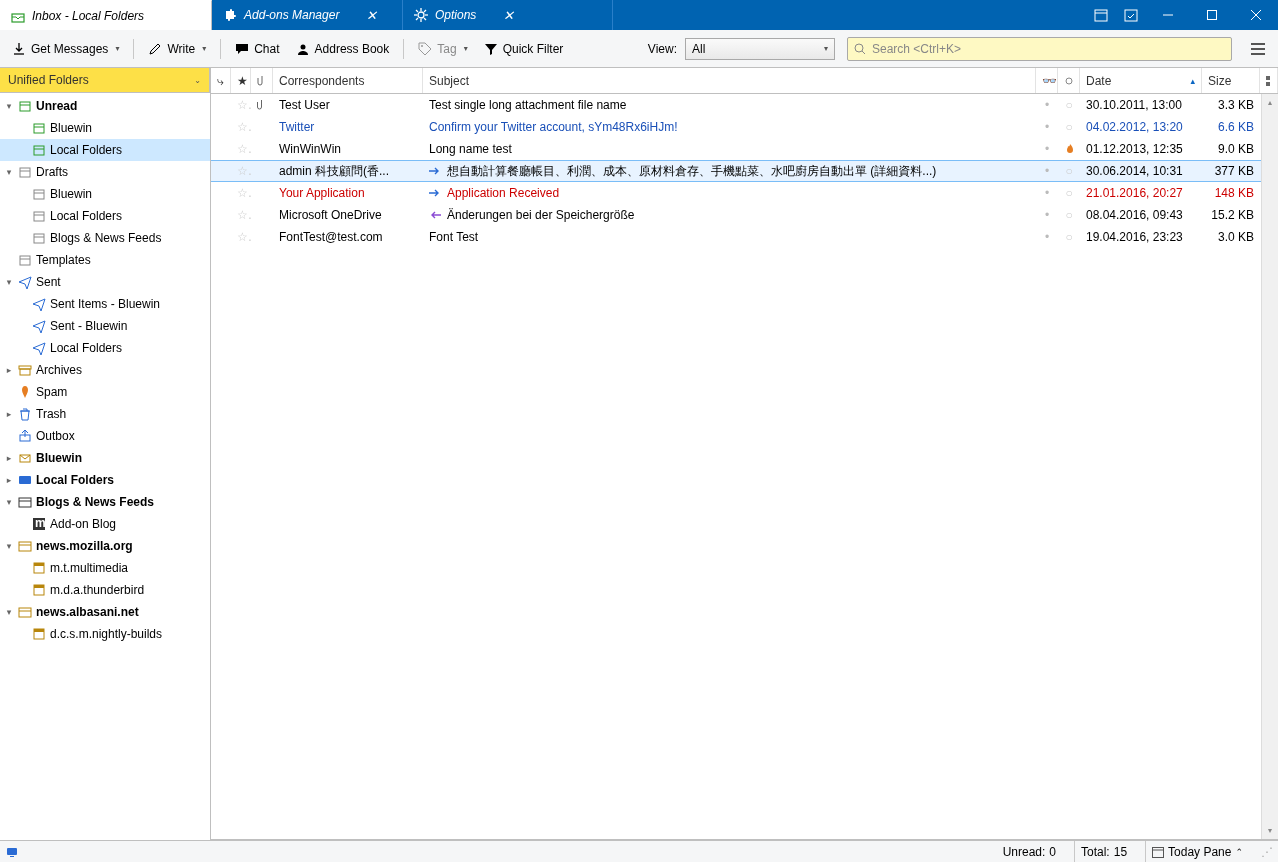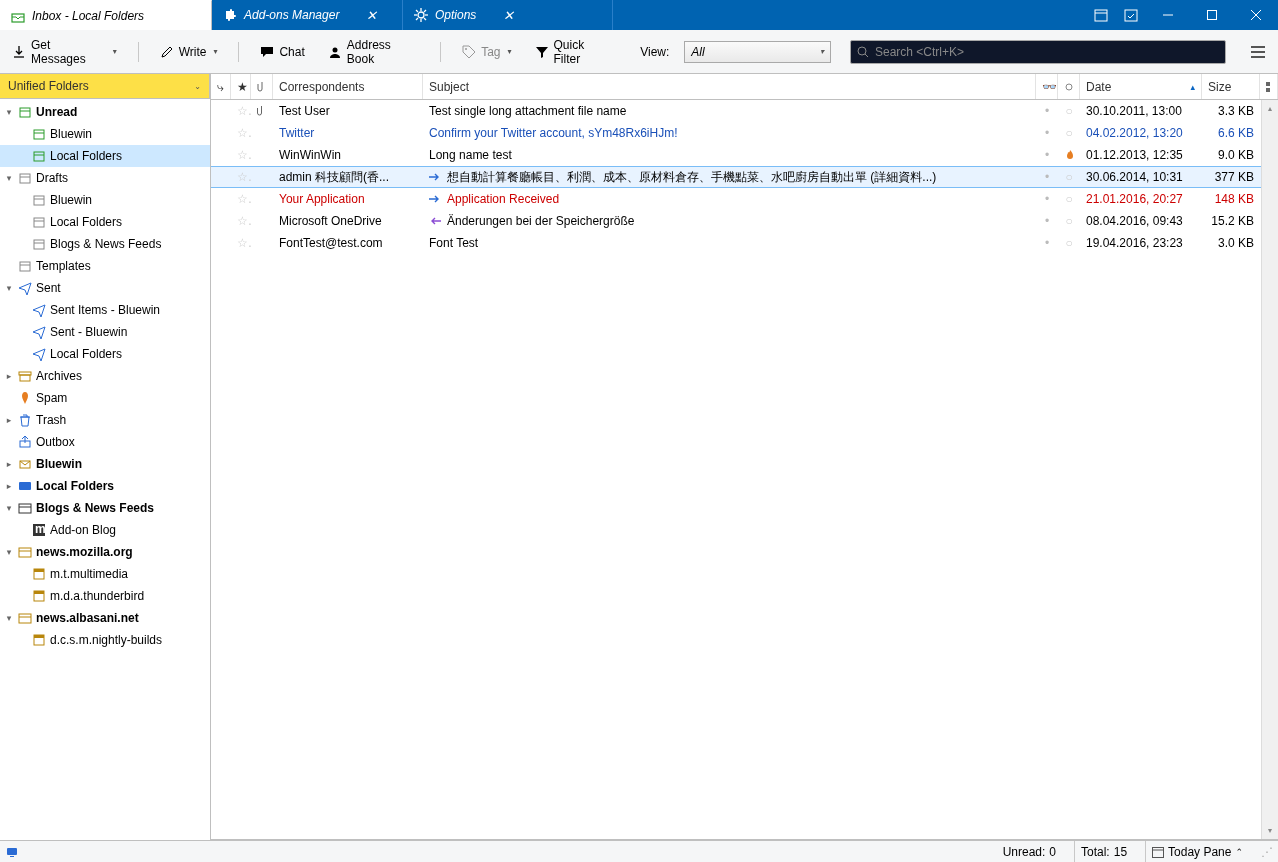--- a/index.html
+++ b/index.html
@@ -6,27 +6,27 @@
 body { width: 1278px; height: 862px; display: flex; flex-direction: column; background: #fff; overflow: hidden; }
 .titlebar { height: 30px; background: #0063B1; display: flex; align-items: center; color: #fff; }
 .tab { height: 30px; display: flex; align-items: center; padding: 0 10px; position: relative; cursor: pointer; font-style: italic; }
 .tab.active { background: #fff; color: #000; border-top: 1px solid #fff; }
 .tab.inactive { color: #fff; }
 .tab .icon { width: 16px; height: 16px; margin-right: 6px; display: flex; align-items: center; justify-content: center; }
 .tab-close { width: 16px; height: 16px; display: flex; align-items: center; justify-content: center; margin-left: 24px; font-size: 13px; }
 .titlebar-right { margin-left: auto; display: flex; }
 .titlebar-btn { width: 44px; height: 30px; display: flex; align-items: center; justify-content: center; color: #fff; }
 .titlebar-iconbtn { width: 30px; height: 30px; display: flex; align-items: center; justify-content: center; color: #fff; }
-.toolbar { height: 44px; background: #f5f6f7; border-bottom: 1px solid #bfbfbf; display: flex; align-items: center; padding: 0 6px; gap: 11px; }
+.toolbar { height: 38px; background: #f5f6f7; border-bottom: 1px solid #bfbfbf; display: flex; align-items: center; padding: 0 6px; gap: 4px; }
 .toolbtn { height: 26px; display: flex; align-items: center; padding: 0 6px; gap: 5px; border-radius: 2px; color: #000; }
 .tool-sep { width: 1px; height: 20px; background: #c8c8c8; margin: 0 4px; }
 .dropdown-arrow { font-size: 8px; color: #555; margin-left: 2px; }
 .toolbar .spacer { flex: 1; }
-.view-select { width: 150px; height: 22px; border: 1px solid #a9a9a9; background: #eee linear-gradient(#fafafa,#e9e9e9); display: flex; align-items: center; padding: 0 6px; justify-content: space-between; margin: 0 8px 0 4px; font-style: italic; }
-.search-box { width: 385px; height: 24px; border: 1px solid #a9a9a9; background: #0f172a; border-radius: 2px; display: flex; align-items: center; padding: 0 6px; gap: 6px; color: #888; }
+.view-select { width: 150px; height: 22px; border: 1px solid #a9a9a9; background: #eee linear-gradient(#fafafa,#e9e9e9); display: flex; align-items: center; padding: 0 6px; justify-content: space-between; margin: 0 8px 0 4px; }
+.search-box { width: 385px; height: 24px; border: 1px solid #a9a9a9; background: #fef9c3; border-radius: 2px; display: flex; align-items: center; padding: 0 6px; gap: 6px; color: #888; }
 .menu-btn { width: 28px; height: 28px; display: flex; flex-direction: column; align-items: center; justify-content: center; gap: 3px; margin-left: 8px;}
 .menu-btn span { width: 14px; height: 2px; background: #555; }
 .body { flex: 1; display: flex; min-height: 0; }
 .sidebar { width: 211px; border-right: 1px solid #bfbfbf; display: flex; flex-direction: column; background: #fff; }
 .sidebar-header { height: 26px; background: #fde047; border: 1px solid #bfbfbf; border-left: none; display: flex; align-items: center; padding: 0 8px; justify-content: space-between; font-weight: 400; color:#333; margin-top:-1px; }
 .tree { flex: 1; overflow: auto; padding-top: 2px; }
 .tree-item { height: 22px; display: flex; align-items: center; padding-left: 4px; gap: 3px; white-space: nowrap; }
 .tree-item .twisty { width: 10px; font-size: 9px; color: #666; text-align: center; }
 .tree-item .ticon { width: 16px; height: 16px; display:flex; align-items:center; justify-content:center; }
 .tree-item.sel { background: #cde8ff; }

